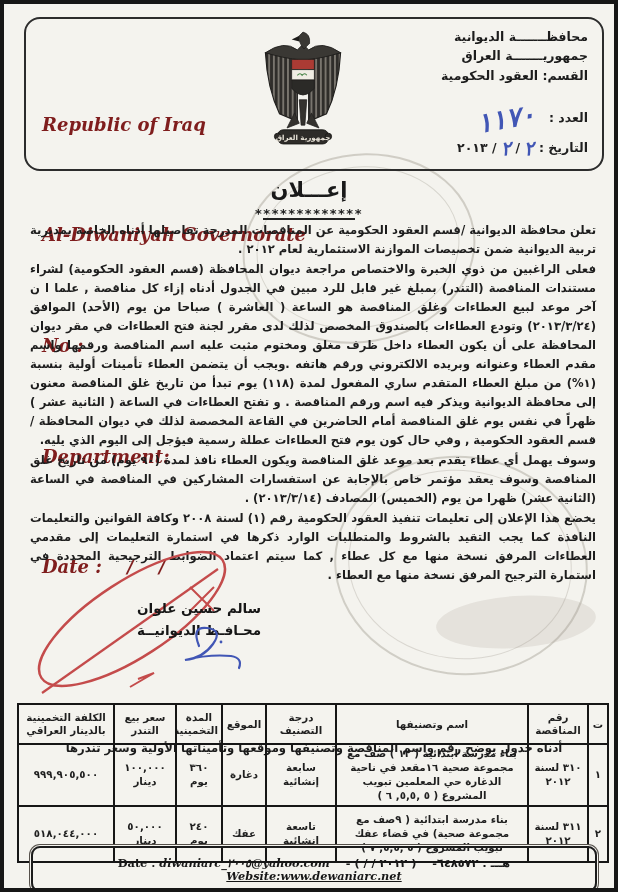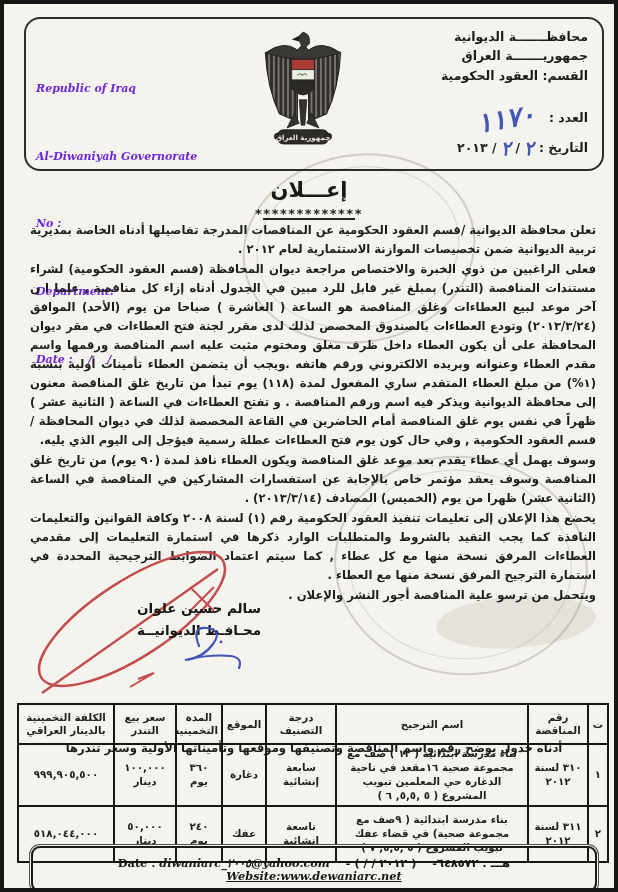--- a/index.html
+++ b/index.html
@@ -13,23 +13,23 @@
   .wm { position:absolute; border-radius:50%; pointer-events:none; }
   .wm1 { left:238px; top:150px; width:230px; height:185px; border:2px solid rgba(150,145,132,.38); transform:rotate(-10deg); }
   .wm1i { left:252px; top:163px; width:202px; height:159px; border:1px solid rgba(150,145,132,.30); transform:rotate(-10deg); }
   .wm2 { left:330px; top:452px; width:250px; height:215px; border:2px solid rgba(155,150,138,.40); transform:rotate(7deg); }
   .wm2i { left:344px; top:466px; width:222px; height:187px; border:1px solid rgba(155,150,138,.30); transform:rotate(7deg); }
   .wm3 { left:432px; top:592px; width:160px; height:52px; background:rgba(160,152,140,.18); transform:rotate(-4deg); }
 
   
   .header-box { position:absolute; left:20px; top:13px; width:576px; height:150px;
     border:2px solid #2c2c2c; border-radius:16px; }
-  .header-en { position:absolute; left:10px; top:14px;
+  .header-en { position:absolute; left:16px; top:14px;
     font-family:"DejaVu Serif", serif; font-style:italic; font-weight:bold;
-    font-size:11px; color:#6d28d9; line-height:2.05; white-space:pre; }
+    font-size:18px; color:#7f1d1d; line-height:2.05; white-space:pre; }
   .header-ar { position:absolute; right:14px; top:8px; text-align:right; direction:rtl;
     font-weight:bold; font-size:12.5px; line-height:1.55; color:#1c1c1c; }
   .no-line   { position:absolute; right:14px; top:84px;  direction:rtl; font-size:12.5px; font-weight:bold; }
   .date-line { position:absolute; right:14px; top:118px; direction:rtl; font-size:12.5px; font-weight:bold; }
   .hand { color:#4156b5; display:inline-block; font-style:italic; }
   .hand-num  { font-size:27px; transform:rotate(-10deg); margin-right:10px; letter-spacing:3px; vertical-align:middle; }
   .hand-sm   { font-size:19px; transform:rotate(-8deg); vertical-align:middle; }
 
   .emblem { position:absolute; left:252px; top:26px; width:94px; height:132px; }
 
@@ -145,21 +145,20 @@
   <div class="title-wrap">
     <span class="title-text">إعـــلان</span>
   </div>
   <div class="stars">*************</div>
 
   <div class="body-text">
     <p>تعلن محافظة الديوانية /قسم العقود الحكومية عن المناقصات المدرجة تفاصيلها أدناه الخاصة بمديرية تربية الديوانية ضمن تخصيصات الموازنة الاستثمارية لعام ٢٠١٢ .</p>
     <p>فعلى الراغبين من ذوي الخبرة والاختصاص مراجعة ديوان المحافظة (قسم العقود الحكومية) لشراء مستندات المناقصة (التندر) بمبلغ غير قابل للرد مبين في الجدول أدناه إزاء كل مناقصة , علما ا ن آخر موعد لبيع العطاءات وغلق المناقصة هو الساعة ( العاشرة ) صباحا من يوم (الأحد) الموافق (٢٠١٣/٣/٢٤) وتودع العطاءات بالصندوق المخصص لذلك لدى مقرر لجنة فتح العطاءات في مقر ديوان المحافظة على أن يكون العطاء داخل ظرف مغلق ومختوم مثبت عليه اسم المناقصة ورقمها واسم مقدم العطاء وعنوانه وبريده الالكتروني ورقم هاتفه .ويجب أن يتضمن العطاء تأمينات أولية بنسبة (١%) من مبلغ العطاء المتقدم ساري المفعول لمدة (١١٨) يوم تبدأ من تاريخ غلق المناقصة معنون إلى محافظة الديوانية ويذكر فيه اسم ورقم المناقصة . و تفتح العطاءات في الساعة ( الثانية عشر ) ظهراً في نفس يوم غلق المناقصة أمام الحاضرين في القاعة المخصصة لذلك في ديوان المحافظة /قسم العقود الحكومية , وفي حال كون يوم فتح العطاءات عطلة رسمية فيؤجل إلى اليوم الذي يليه.</p>
     <p>وسوف يهمل أي عطاء يقدم بعد موعد غلق المناقصة ويكون العطاء نافذ لمدة (٩٠ يوم) من تاريخ غلق المناقصة وسوف يعقد مؤتمر خاص بالإجابة عن استفسارات المشاركين في المناقصة في الساعة (الثانية عشر) ظهرا من يوم (الخميس) المصادف (٢٠١٣/٣/١٤) .</p>
     <p>يخضع هذا الإعلان إلى تعليمات تنفيذ العقود الحكومية رقم (١) لسنة ٢٠٠٨ وكافة القوانين والتعليمات النافذة كما يجب التقيد بالشروط والمتطلبات الوارد ذكرها في استمارة التعليمات إلى مقدمي العطاءات المرفق نسخة منها مع كل عطاء , كما سيتم اعتماد الضوابط الترجيحية المحددة في استمارة الترجيح المرفق نسخة منها مع العطاء .</p>
-    <p>ويتحمل من ترسو علية المناقصة أجور النشر والإعلان .</p>
   </div>
 
   <svg class="sig-red" viewBox="0 0 240 152">
     <ellipse cx="110" cy="72" rx="108" ry="38" fill="none" stroke="#c44b4b" stroke-width="2.4" transform="rotate(-33 110 72)"></ellipse>
     <path d="M20,146 L196,22" fill="none" stroke="#c44b4b" stroke-width="2.2"></path>
     <path d="M168,40 L192,64 M192,40 L168,64" fill="none" stroke="#c44b4b" stroke-width="2"></path>
     <path d="M108,140 L132,126 L116,132" fill="none" stroke="#c44b4b" stroke-width="2"></path>
   </svg>
 
   <div class="sig-name">
@@ -182,21 +181,21 @@
         <col style="width:70px">
       <col style="width:44px">
         <col style="width:46px">
         <col style="width:62px">
         <col style="width:96px">
     </colgroup>
     <tbody>
         <tr>
       <th>ت</th>
       <th>رقم المناقصة</th>
-      <th>اسم الترجيح</th>
+      <th>اسم وتصنيفها</th>
       <th>درجة التصنيف</th>
       <th>الموقع</th>
       <th>المدة التخمينية</th>
       <th>سعر بيع التندر</th>
       <th>الكلفة التخمينية بالدينار العراقي</th>
     </tr>
     <tr class="row1">
       <td>١</td>
       <td>٣١٠ لسنة ٢٠١٢</td>
       <td>بناء مدرسة ابتدائية ( ١٢ ) صف مع مجموعة صحية ١٦مقعد في ناحية الدغارة حي المعلمين تبويب المشروع ( ٥ ,٥,٥, ٦ )</td>

